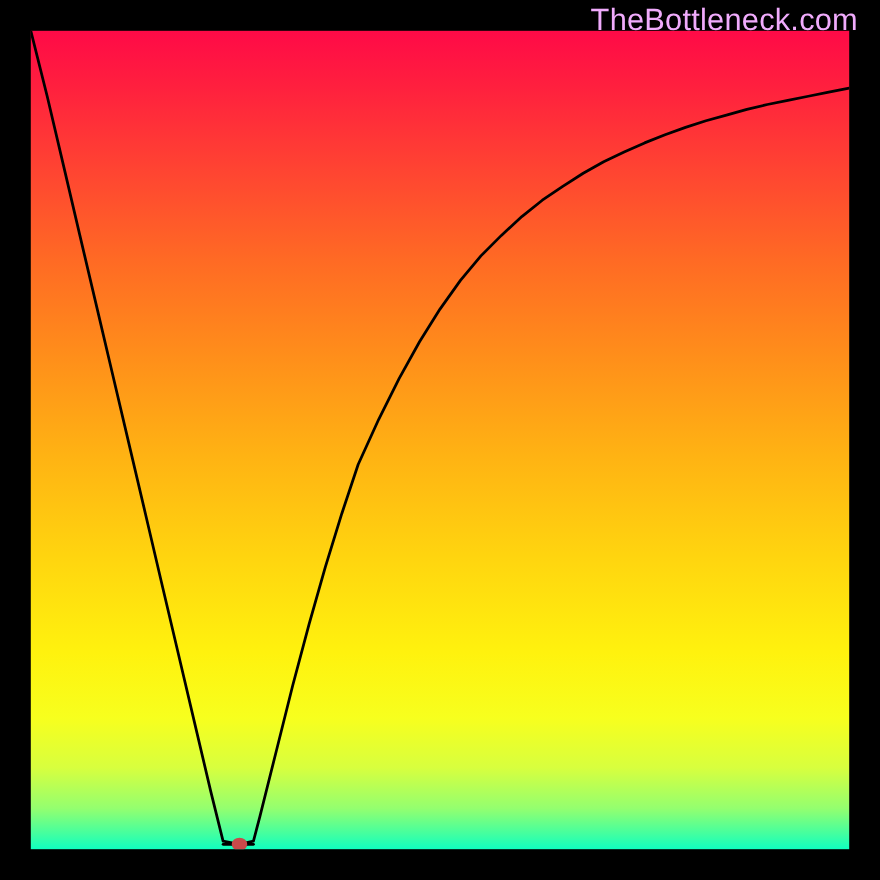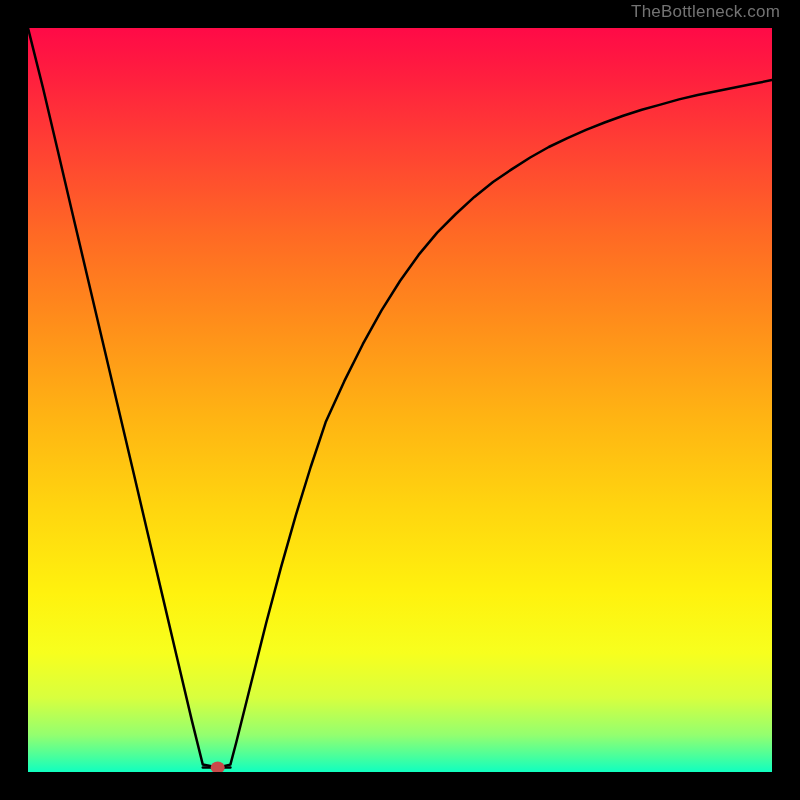--- a/index.html
+++ b/index.html
@@ -8,23 +8,23 @@
     position: relative;
     width: 800px;
     height: 800px;
     background: #000;
   }
   .watermark {
     position: absolute;
     top: 2px;
     right: 20px;
     font-family: Arial, Helvetica, sans-serif;
-    font-size: 17px;
+    font-size: 28px;
     font-weight: 500;
-    color: #737373;
+    color: #f0abfc;
     letter-spacing: 0.2px;
   }
   .plot-area {
     position: absolute;
     left: 28px;
     top: 28px;
     width: 744px;
     height: 744px;
   }
   .gradient {

